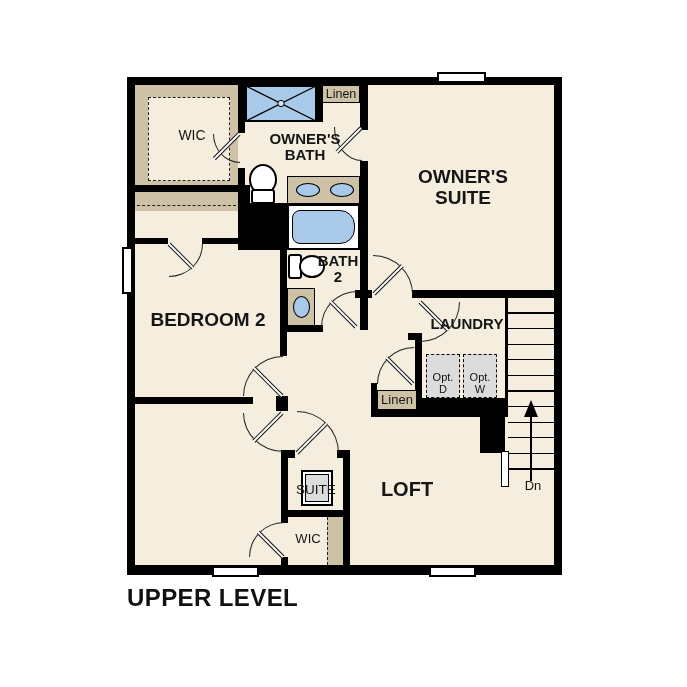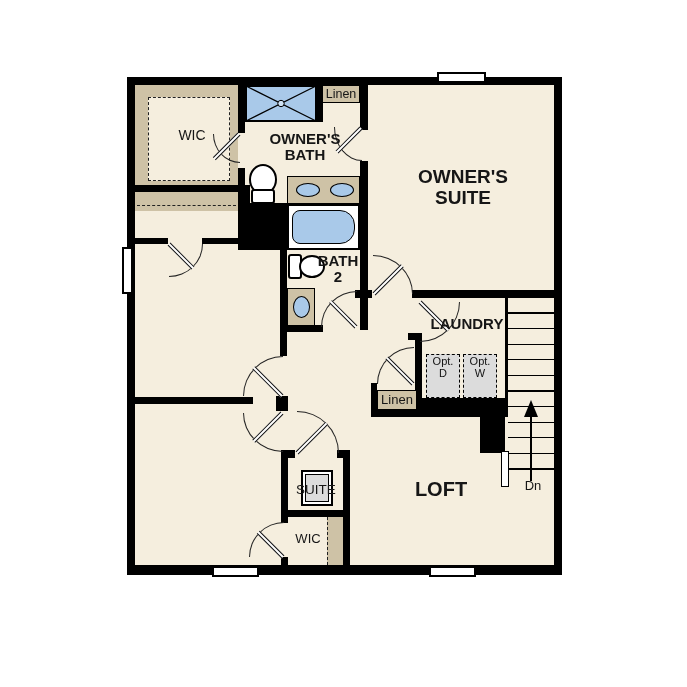--- a/index.html
+++ b/index.html
@@ -17,21 +17,21 @@
   .arc{position:absolute;box-sizing:border-box;}
   .htl{border-bottom-right-radius:100% 100%;border-bottom:1.3px solid #222;border-right:1.3px solid #222;}
   .htr{border-bottom-left-radius:100% 100%;border-bottom:1.3px solid #222;border-left:1.3px solid #222;}
   .hbl{border-top-right-radius:100% 100%;border-top:1.3px solid #222;border-right:1.3px solid #222;}
   .hbr{border-top-left-radius:100% 100%;border-top:1.3px solid #222;border-left:1.3px solid #222;}
   .leaf{position:absolute;height:2px;background:#fff;border-top:1.3px solid #111;
         border-bottom:1.3px solid #111;transform-origin:0 50%;}
   .fixw{background:#fff;border:2px solid #000;box-sizing:border-box;}
   .sink{position:absolute;background:var(--blue,#a9c9e9);border:1.5px solid #000;border-radius:50%;box-sizing:border-box;}
   .dashedbox{position:absolute;background:var(--gray,#dcdcdc);border:1.6px dashed #000;box-sizing:border-box;
-             text-align:center;font-size:11px;line-height:12px;padding-top:0;color:#111;}
+             text-align:center;font-size:11px;line-height:12px;padding-top:16px;color:#111;}
   .treads{position:absolute;background:
       repeating-linear-gradient(to bottom, transparent 0 14.4px, #000 14.4px 15.6px);}
   .title{position:absolute;font-weight:bold;font-size:24px;letter-spacing:.4px;color:#111;}
 </style>
 </head>
 <body>
 
 <div class="canvas">
 
   <div class="abs floor" style="left:135px;top:85px;width:419px;height:480px;"></div>
@@ -163,21 +163,23 @@
 
   <div class="arc hbl" style="left:297px;top:411px;width:42px;height:42px;"></div>
   <div class="leaf" style="left:297px;top:451px;width:42px;transform:rotate(-45deg);"></div>
 
   <div class="arc hbr" style="left:249px;top:522px;width:35px;height:35px;"></div>
   <div class="leaf" style="left:283px;top:555px;width:35px;transform:rotate(-135deg);"></div>
 
   <div class="lbl" style="left:162px;top:128px;width:60px;font-size:14px;">WIC</div>
   <div class="lbl med" style="left:257px;top:131px;width:96px;">OWNER'S BATH</div>
   <div class="lbl big" style="left:411px;top:167px;width:104px;">OWNER'S SUITE</div>
+  <div class="lbl big" style="left:140px;top:310px;width:136px;white-space:nowrap;">BEDROOM 2</div>
   <div class="lbl med" style="left:314px;top:253px;width:48px;">BATH 2</div>
   <div class="lbl med" style="left:422px;top:316px;width:90px;white-space:nowrap;">LAUNDRY</div>
   <div class="lbl" style="left:294px;top:483px;width:44px;font-size:13.5px;z-index:6;">SUITE</div>
-  <div class="lbl" style="left:410px;top:479px;width:62px;font-weight:bold;font-size:20px;">LOFT</div>
+  <div class="lbl" style="left:376px;top:479px;width:62px;font-weight:bold;font-size:20px;">LOFT</div>
   <div class="lbl sm" style="left:289px;top:532px;width:38px;">WIC</div>
   <div class="lbl sm" style="left:520px;top:479px;width:26px;">Dn</div>
 
+  <div class="title" style="left:127px;top:584px;">UPPER LEVEL</div>
 
 </div>
 
 </body></html>

